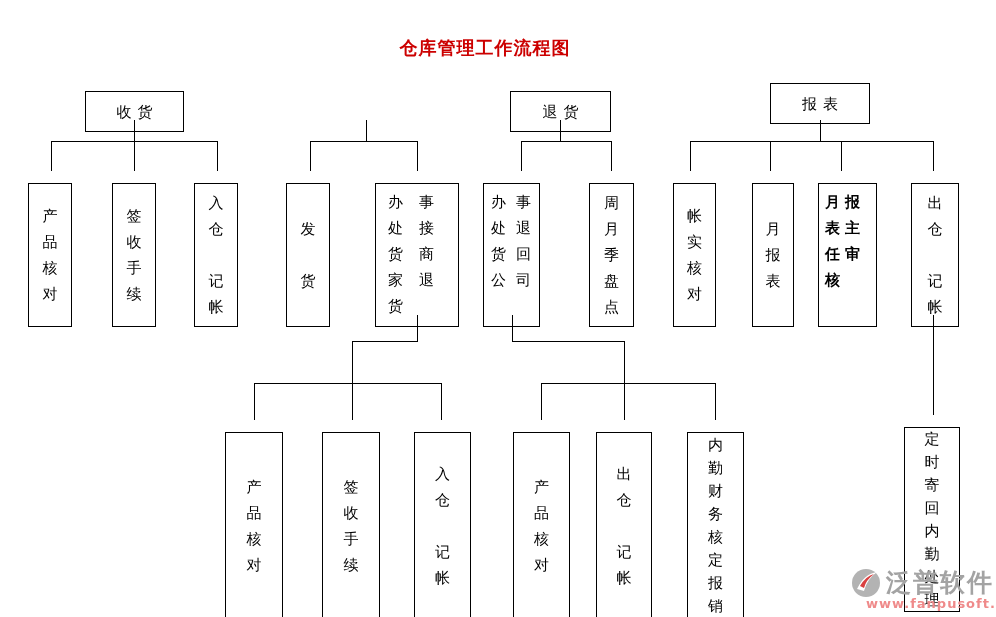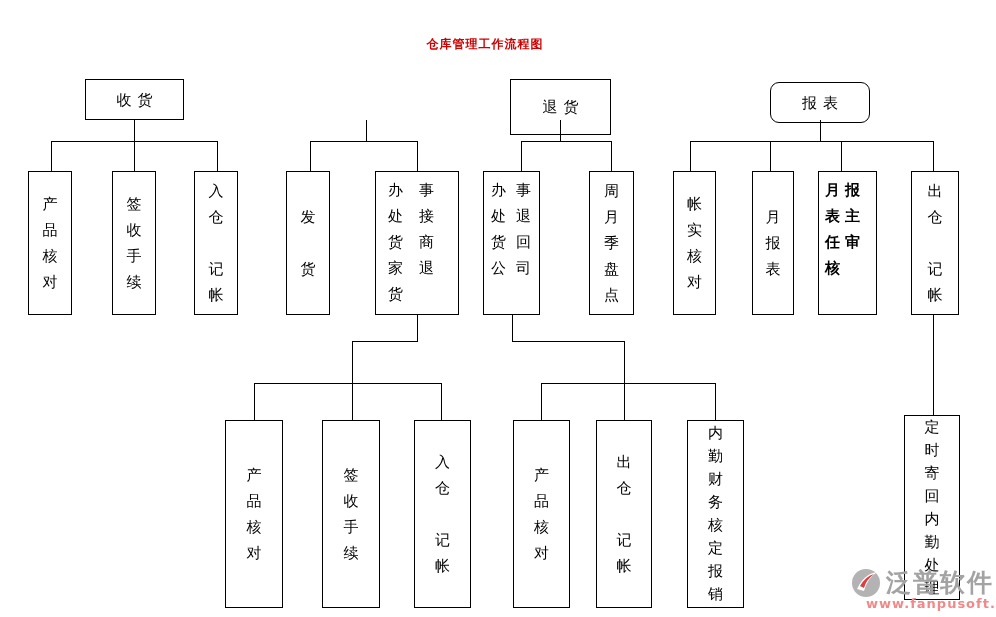--- a/index.html
+++ b/index.html
@@ -2,40 +2,40 @@
 <html><head>
 <meta charset="utf-8">
 <style>
   html,body{margin:0;padding:0;background:#fff;}
   .canvas{
     position:relative;width:996px;height:617px;background:#fff;overflow:hidden;
     font-family:"DejaVu Sans","Liberation Sans",sans-serif;color:#000;
   }
   .title{
     position:absolute;left:0;top:36px;width:970px;text-align:center;
-    font-size:12px;font-weight:bold;color:#cc0000;letter-spacing:1px;
+    font-size:18px;font-weight:bold;color:#cc0000;letter-spacing:1px;
   }
   .bx{
     position:absolute;box-sizing:border-box;border:1px solid #000;background:#fff;
     display:flex;flex-direction:column;align-items:center;justify-content:center;
-    font-size:15px;line-height:26px;
+    font-size:15px;line-height:26px;margin-top:12px;
   }
   .bx .ln{height:26px;text-align:center;white-space:pre;}
   .h1bx{flex-direction:row;letter-spacing:6px;text-indent:6px;font-size:15px;}
   .wrap2{justify-content:flex-start;align-items:stretch;padding-top:5px;}
   .wrap-wide .ln{text-align:left;padding-left:12px;letter-spacing:16px;}
   .wrap-mid  .ln{text-align:left;padding-left:7px;letter-spacing:10px;}
   .wrap-nar  .ln{text-align:left;padding-left:6px;letter-spacing:5px;font-weight:bold;}
   .tight{line-height:23px;}
   .tight .ln{height:23px;}
   
   #b-shouhuo{left:85px;top:79px;width:99px;height:41px;}
   #b-fahuo  {left:316px;top:79px;width:99px;height:41px;}
-  #b-tuihuo {left:510px;top:79px;width:101px;height:56px;}
-  #b-baobiao{left:770px;top:82px;width:100px;height:41px;border-radius:9px;}
+  #b-tuihuo {left:510px;top:79px;width:101px;height:41px;}
+  #b-baobiao{left:770px;top:71px;width:100px;height:41px;}
   
   .l2{top:171px;height:144px;}
   #b-sh1{left:28px;width:44px;}
   #b-sh2{left:112px;width:44px;}
   #b-sh3{left:194px;width:44px;}
   #b-fh1{left:286px;width:44px;}
   #b-fh2{left:375px;width:84px;}
   #b-th1{left:483px;width:57px;}
   #b-th2{left:589px;width:45px;}
   #b-bb1{left:673px;width:43px;}

